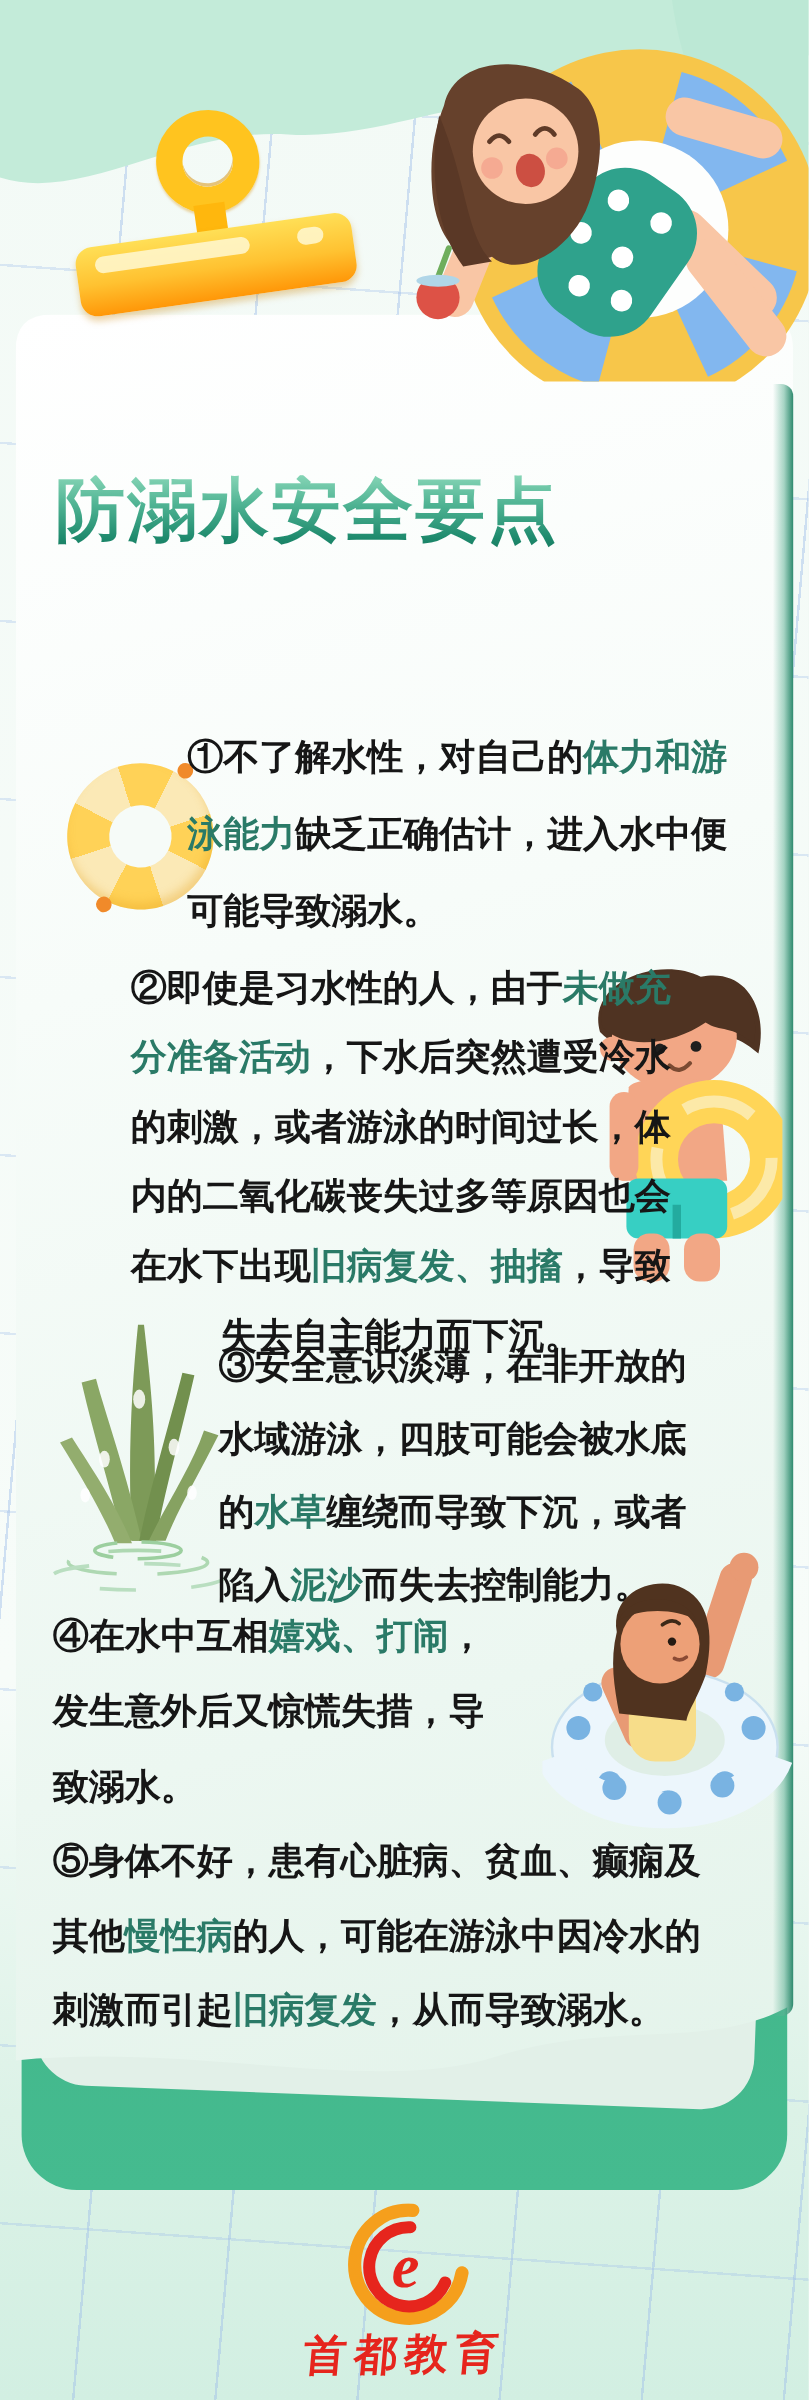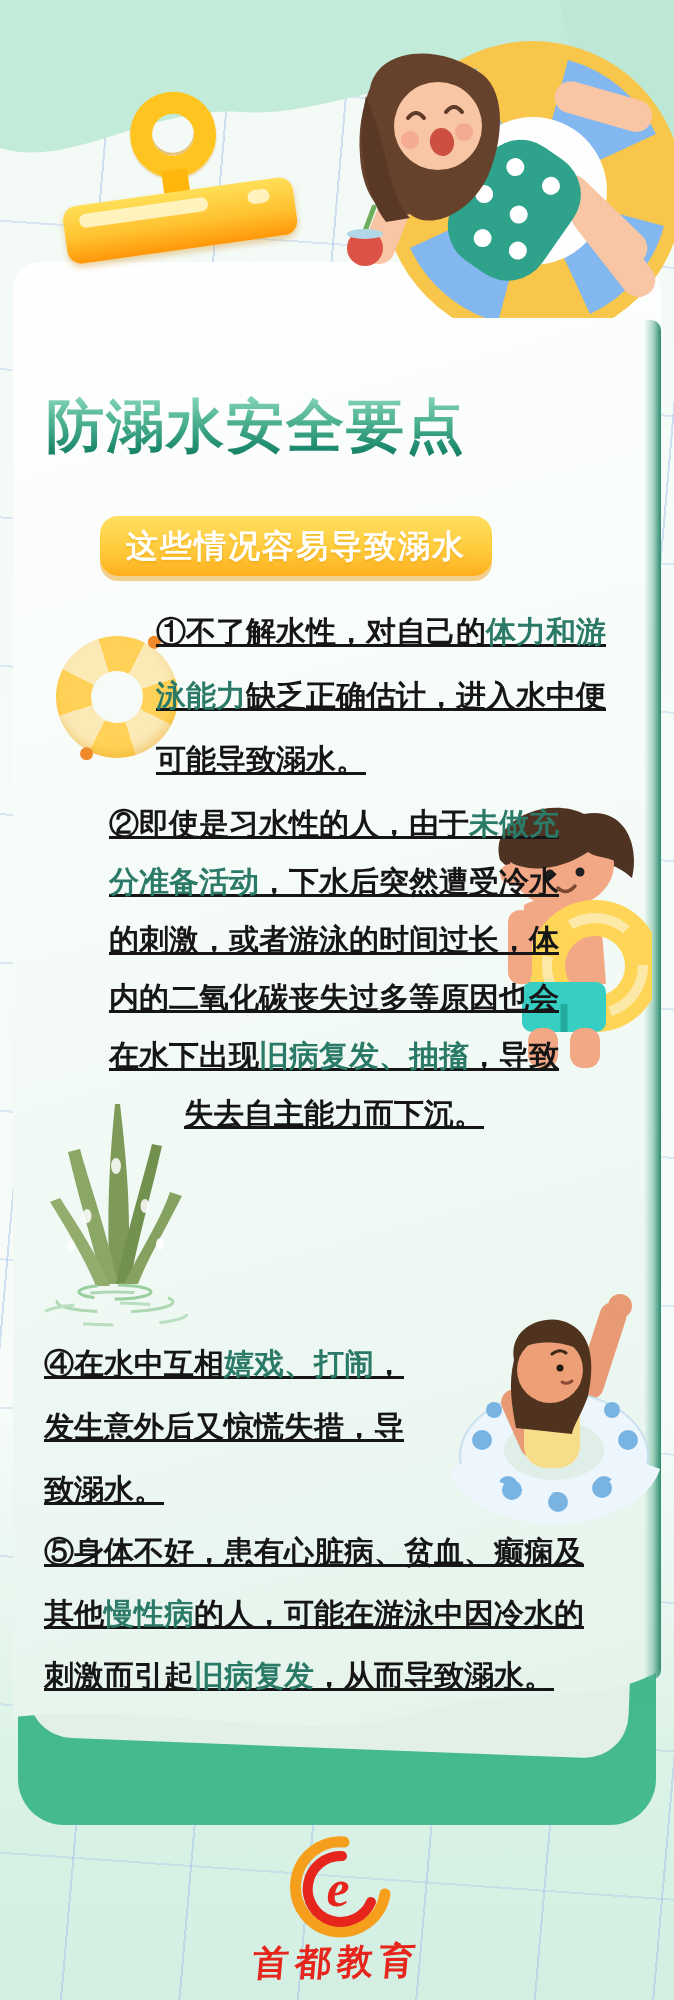--- a/index.html
+++ b/index.html
@@ -70,21 +70,21 @@
     padding:0 26px;border-radius:18px;
     font-family:"Liberation Sans","DejaVu Sans",sans-serif;font-weight:800;
     font-size:32px;letter-spacing:2px;color:#ffffff;
     background:linear-gradient(180deg,#ffe061 0%,#ffcb3c 55%,#ffaf1e 100%);
     box-shadow:0 5px 0 rgba(233,154,12,.45);
     text-shadow:0 2px 2px rgba(220,150,0,.35);
   }
   
   .ptext{
     position:absolute;z-index:9;white-space:pre-wrap;
-    font-size:30px;font-weight:700;color:#161616;text-decoration:underline;
+    font-size:30px;font-weight:700;color:#161616;
   }
   .hl{color:#2a7a67;}
   #p1{left:156px;top:600px;width:490px;line-height:64px;}
   #p2{left:44px;top:795px;width:580px;line-height:58px;text-align:center;}
   #p3{left:182px;top:1108px;width:420px;line-height:61px;}
   #p4{left:44px;top:1332px;width:450px;line-height:63px;}
   #p5{left:44px;top:1521px;width:604px;line-height:62px;}
   
   .lifering{
     position:absolute;left:56px;top:636px;width:122px;height:122px;z-index:9;border-radius:50%;
@@ -161,21 +161,20 @@
       <circle cx="194" cy="106" r="9" fill="#f4a58e" opacity=".85"></circle>
       <ellipse cx="172" cy="116" rx="12" ry="14" fill="#cc4f42" transform="rotate(-12 172 116)"></ellipse>
       <path d="M96,70 C120,128 118,170 140,192 L116,196 C96,170 86,120 96,70 Z" fill="#5a3826"></path>
       <path d="M95,205 l9,-24" stroke="#6fae5d" stroke-width="5" stroke-linecap="round"></path>
       <circle cx="95" cy="222" r="18" fill="#dd5246"></circle>
       <ellipse cx="95" cy="208" rx="18" ry="5" fill="#b0d6e8"></ellipse>
     </g>
   </svg>
 
   <div class="title">防溺水安全要点</div>
-  <div class="banner">这些情况容易导致溺水</div>
 
   <div class="lifering">
     <div class="hole"></div>
     <div class="knob1"></div>
     <div class="knob2"></div>
   </div>
   <div id="p1" class="ptext"><span>①不了解水性，对自己的</span><span class="hl">体力和游
 泳能力</span><span>缺乏正确估计，进入水中便
 可能导致溺水。</span></div>
 
@@ -211,20 +210,24 @@
     <path d="M142,102 C126,134 108,164 98,190 L84,190 C98,160 120,128 130,98 Z" fill="#86a261"></path>
     <ellipse cx="76" cy="72" rx="5" ry="8" fill="#ffffff" opacity=".85"></ellipse>
     <ellipse cx="47" cy="122" rx="4.5" ry="7" fill="#ffffff" opacity=".85"></ellipse>
     <ellipse cx="105" cy="112" rx="4.5" ry="7" fill="#ffffff" opacity=".85"></ellipse>
     <ellipse cx="31" cy="152" rx="4" ry="6" fill="#ffffff" opacity=".85"></ellipse>
     <ellipse cx="120" cy="150" rx="4" ry="6" fill="#ffffff" opacity=".85"></ellipse>
     <ellipse cx="75" cy="198" rx="36" ry="7" fill="none" stroke="#9ccf9f" stroke-width="3" stroke-dasharray="38 20"></ellipse>
     <ellipse cx="75" cy="208" rx="58" ry="10" fill="none" stroke="#aed8b2" stroke-width="3" stroke-dasharray="44 34"></ellipse>
     <ellipse cx="75" cy="220" rx="72" ry="11" fill="none" stroke="#b9dec0" stroke-width="3" stroke-dasharray="30 46"></ellipse>
   </svg>
+  <div id="p3" class="ptext"><span>③安全意识淡薄，在非开放的
+水域游泳，四肢可能会被水底
+的</span><span class="hl">水草</span><span>缠绕而导致下沉，或者
+陷入</span><span class="hl">泥沙</span><span>而失去控制能力。</span></div>
 
   <svg id="girlring-illo" class="illo" width="208" height="248" viewBox="0 0 208 248">
     <rect x="148" y="14" width="27" height="100" rx="13" fill="#e89a74" transform="rotate(18 160 26)"></rect>
     <circle cx="168" cy="18" r="12" fill="#e89a74"></circle>
     <ellipse cx="102" cy="168" rx="94" ry="64" fill="#ecf6fc" stroke="#c9e0ef" stroke-width="2"></ellipse>
     <circle cx="30" cy="152" r="10" fill="#79b3e2"></circle>
       <circle cx="56" cy="198" r="10" fill="#79b3e2"></circle>
     <circle cx="104" cy="214" r="10" fill="#79b3e2"></circle>
       <circle cx="152" cy="198" r="10" fill="#79b3e2"></circle>
     <circle cx="176" cy="152" r="10" fill="#79b3e2"></circle>

